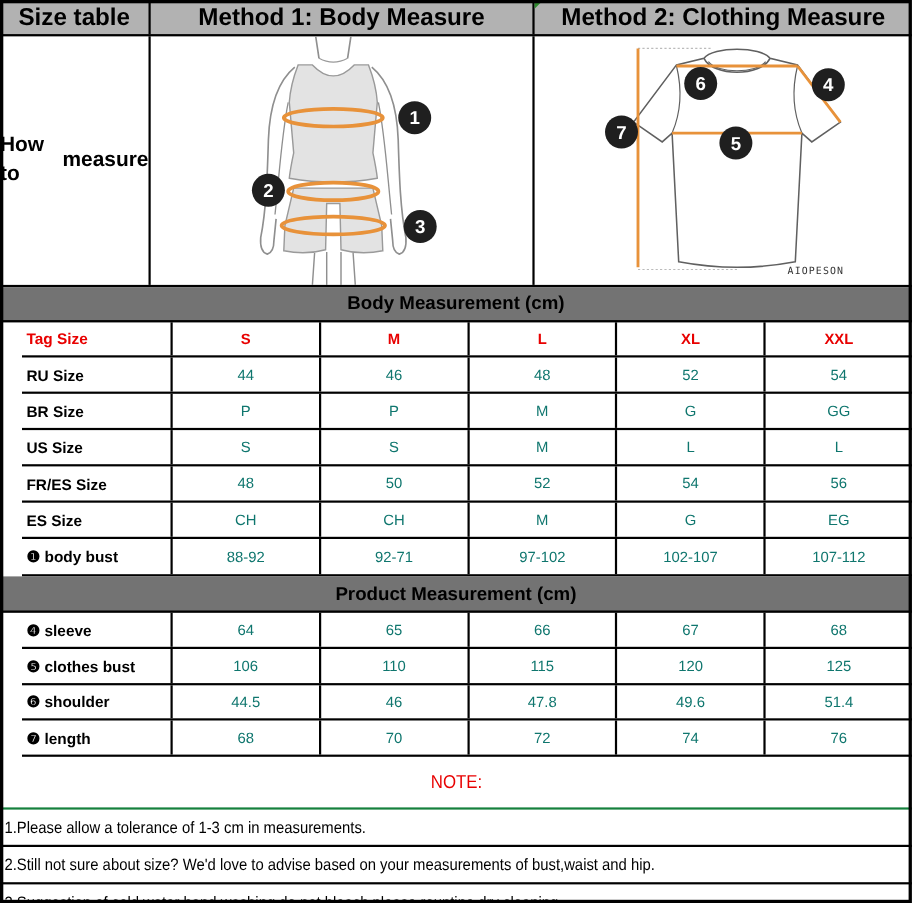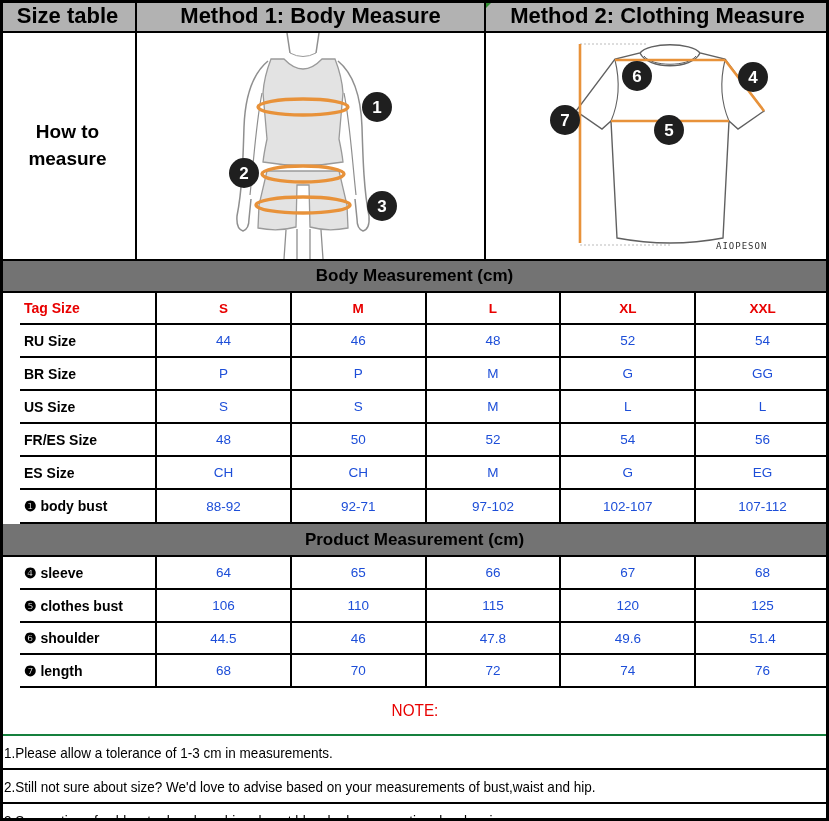--- a/index.html
+++ b/index.html
@@ -17,35 +17,35 @@
   
   .row-header{height:33px;background:#b2b2b2;}
   .hdr-cell{display:flex;align-items:center;justify-content:center;font-weight:bold;font-size:22px;}
   .hdr-size{width:137px;border-right:2px solid #000;}
   .hdr-m1{width:349px;border-right:2px solid #000;}
   .hdr-m2{flex:1;position:relative;}
   .corner-flag{position:absolute;top:0;left:0;width:0;height:0;
     border-top:8px solid #2e8b2e;border-right:8px solid transparent;}
   
   .row-measure{height:228px;}
-  .cell-howto{width:137px;border-right:2px solid #000;display:flex;flex-direction:column;
+  .cell-howto{width:137px;border-right:2px solid #000;display:flex;flex-direction:row;
     align-items:center;justify-content:center;font-weight:bold;font-size:19px;line-height:1.4;}
   .cell-body{width:349px;border-right:2px solid #000;display:flex;align-items:flex-start;justify-content:center;overflow:hidden;}
   .cell-shirt{flex:1;display:flex;align-items:flex-start;justify-content:center;overflow:hidden;}
   
   .sec-header{display:flex;align-items:center;justify-content:center;background:#737373;
     border-bottom:2px solid #000;font-weight:bold;font-size:17px;}
   .sec-bm{height:32px;}
   .sec-pm{height:33px;}
   
   .trow{display:flex;border-bottom:2px solid #000;height:33px;margin-left:20px;}
   .trow .lbl{width:137px;border-right:2px solid #000;display:flex;align-items:center;
     padding-left:4px;font-weight:bold;font-size:14px;white-space:nowrap;}
   .trow .val{flex:1;border-right:2px solid #000;display:flex;align-items:center;justify-content:center;
-    font-size:13.5px;color:#1d4ed8;}
+    font-size:13.5px;color:#0f766e;}
   .trow .val:last-child{border-right:none;}
   .red{color:#e80000;}
   .tag-row .val{font-weight:bold;color:#e80000;}
   
   .note-title{height:48px;display:flex;align-items:center;justify-content:center;
     border-bottom:2px solid #15803d;}
   .note-title span{color:#e80000;font-size:17px;transform:scaleX(0.9);}
   .note-row{height:34px;display:flex;align-items:center;border-bottom:2px solid #000;padding-left:4px;}
   .note-row span{font-size:15px;transform:scaleX(0.9);transform-origin:0 50%;white-space:nowrap;}
   svg{display:block;}

